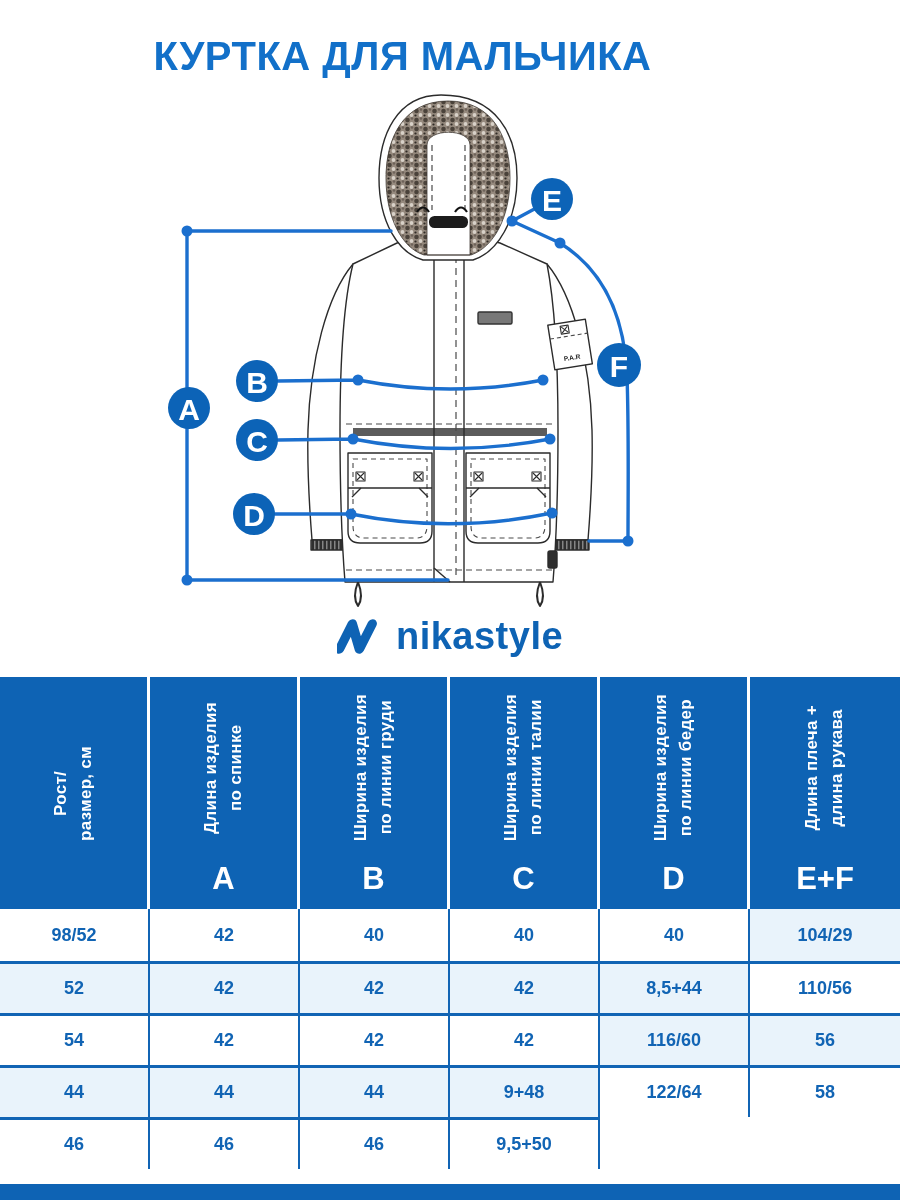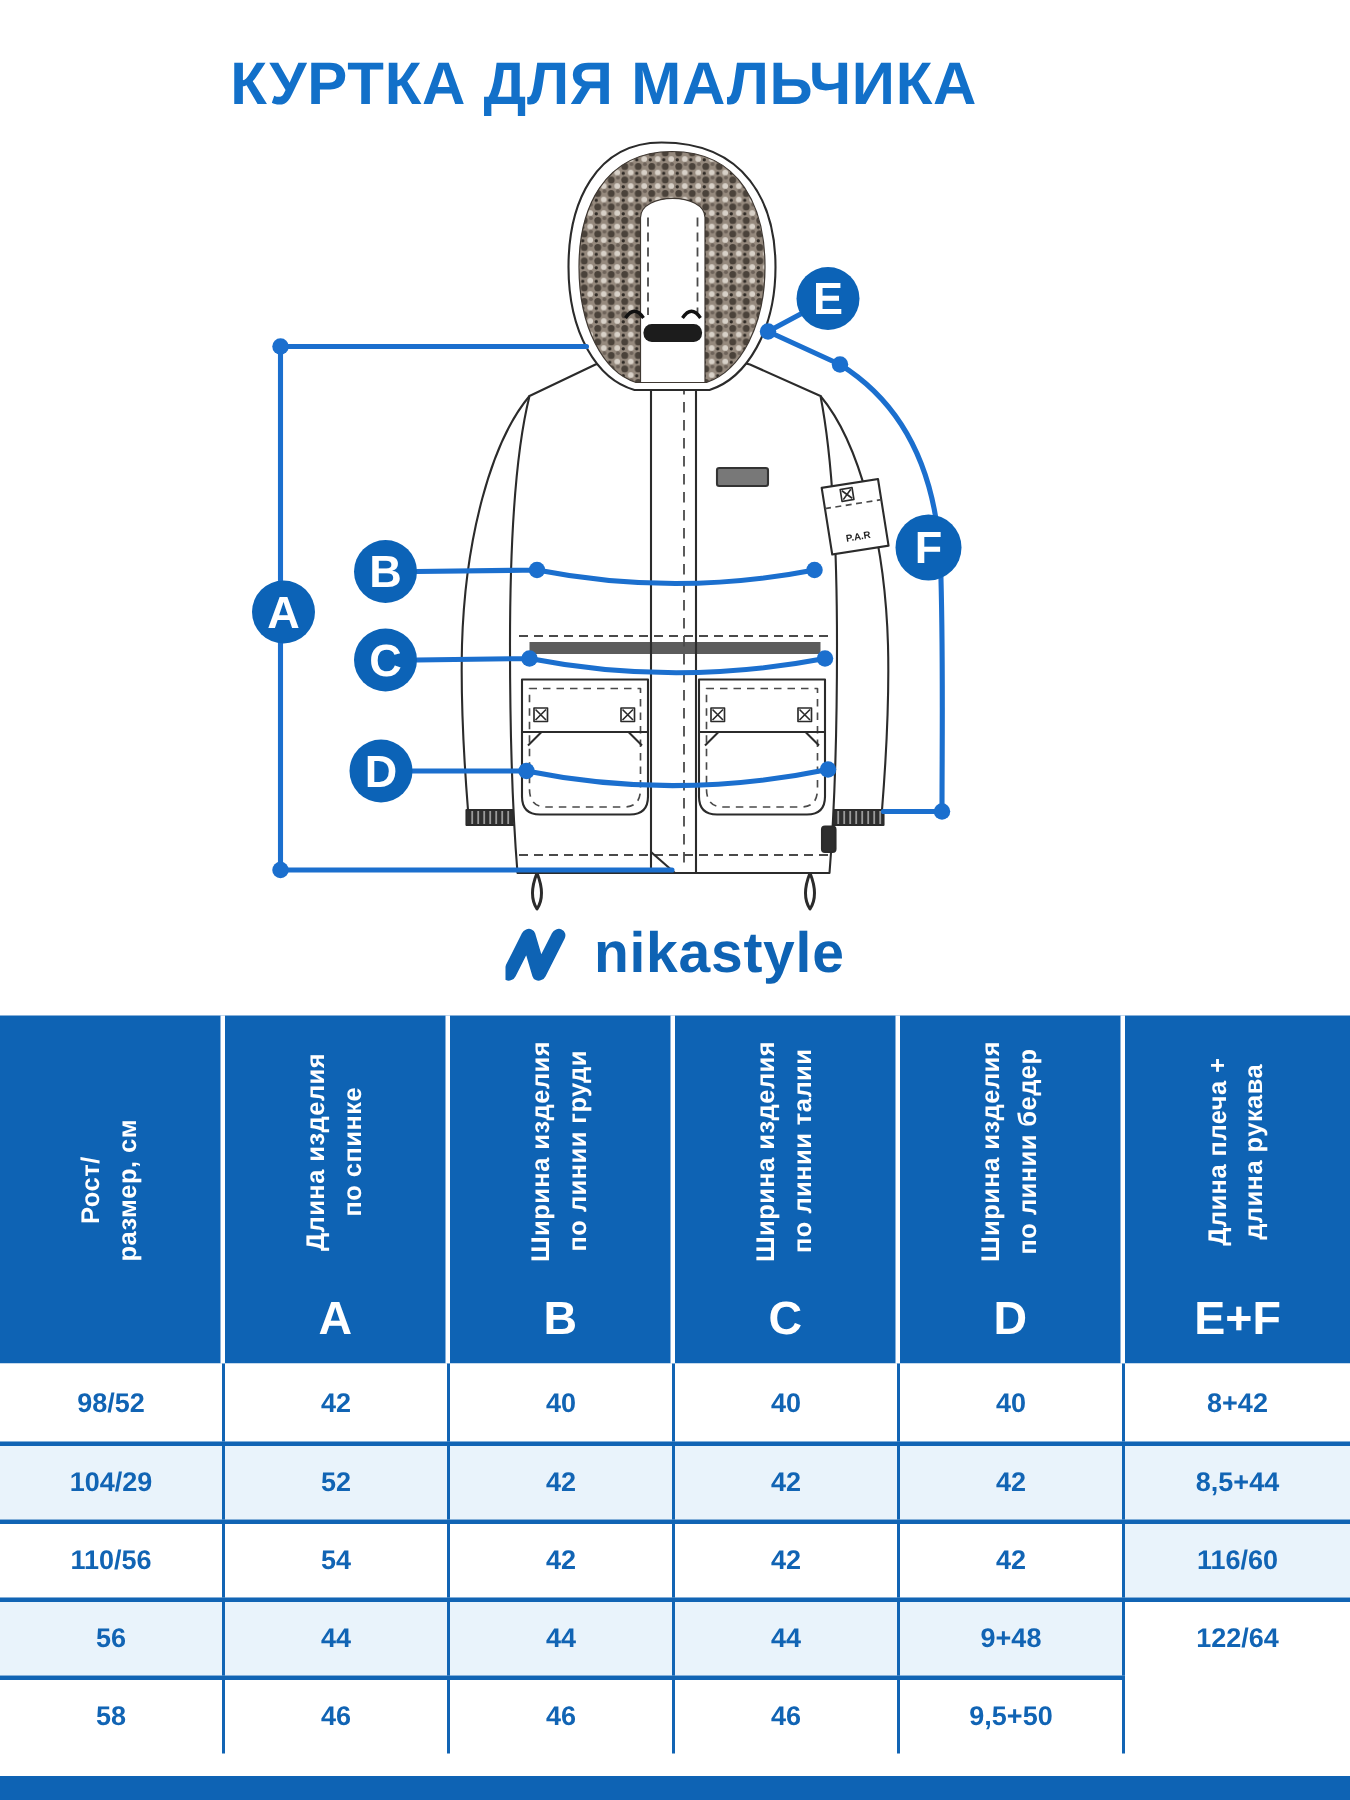--- a/index.html
+++ b/index.html
@@ -237,21 +237,20 @@
     </div>
   </div>
 
   <div class="bodygrid">
 
     <div class="tcell">98/52</div>
     <div class="tcell">42</div>
     <div class="tcell">40</div>
     <div class="tcell">40</div>
     <div class="tcell">40</div>
-    <div class="tcell">8+42</div>
 
     <div class="tcell alt">104/29</div>
     <div class="tcell alt">52</div>
     <div class="tcell alt">42</div>
     <div class="tcell alt">42</div>
     <div class="tcell alt">42</div>
     <div class="tcell alt">8,5+44</div>
 
     <div class="tcell">110/56</div>
     <div class="tcell">54</div>

